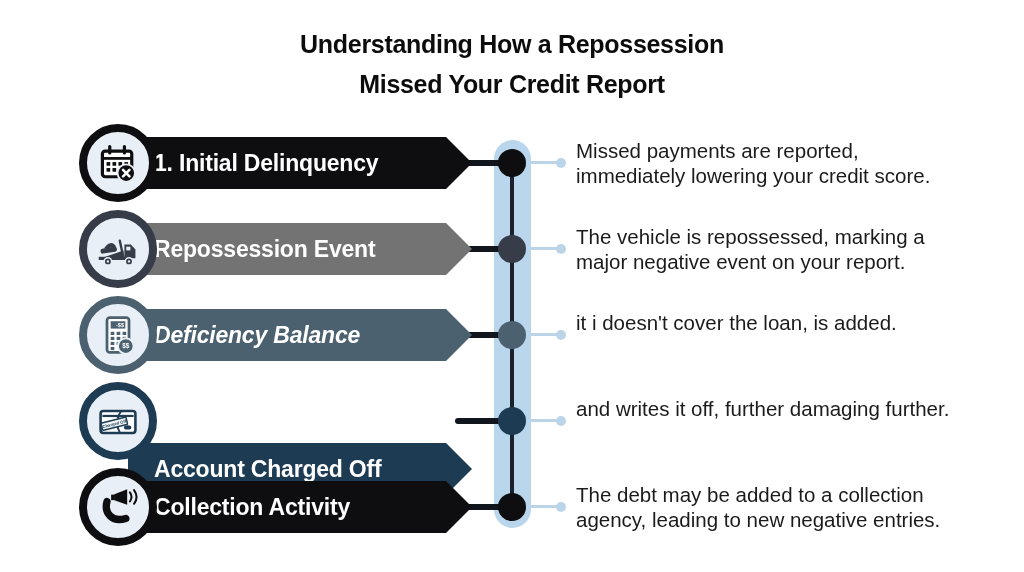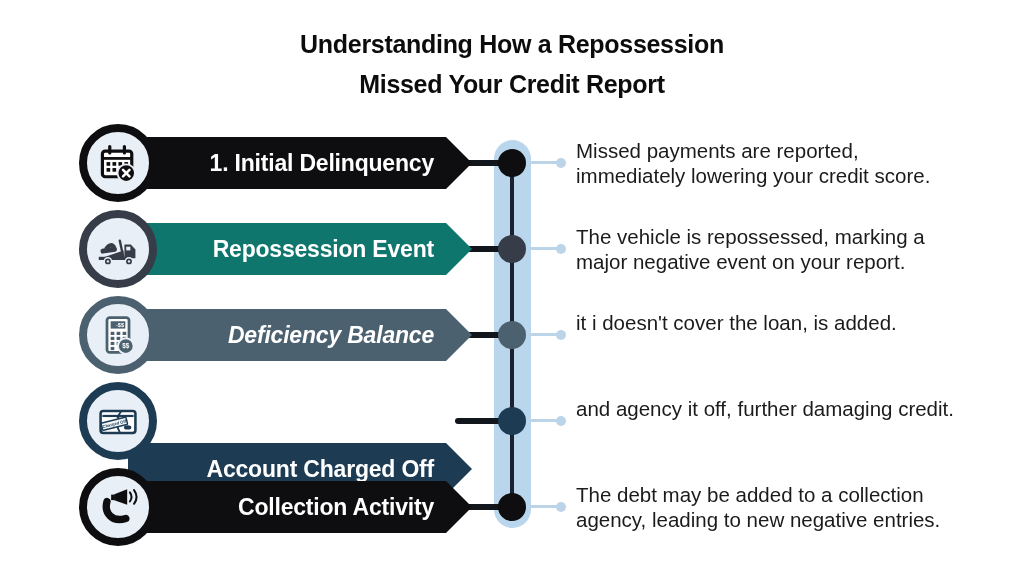--- a/index.html
+++ b/index.html
@@ -18,21 +18,21 @@
              border-radius:19px; z-index:0; }
   .vline   { position:absolute; left:510px; top:163px; width:4px; height:344px; z-index:1; }
 
   .row { position:absolute; left:0; width:100%; height:0; }
   .r0 { top:163px; } .r1 { top:249px; } .r2 { top:335px; } .r3 { top:421px; } .r4 { top:507px; }
 
   .link-line { position:absolute; left:455px; top:-3px; width:60px; height:6px;
                border-radius:3px; z-index:1; }
   .banner {
     position:absolute; left:128px; top:-26px; width:344px; height:52px; z-index:2;
-    display:flex; align-items:center; justify-content:flex-end;
+    display:flex; align-items:center; justify-content:flex-start;
     padding-left:26px; padding-right:38px;
     clip-path: polygon(0 0, calc(100% - 26px) 0, 100% 50%, calc(100% - 26px) 100%, 0 100%);
     border-radius:8px 0 0 8px;
   }
   .banner-label { color:#ffffff; font-weight:bold; font-size:23px;
                   letter-spacing:-0.2px; white-space:nowrap; }
   .icon-circle {
     position:absolute; left:79px; top:-39px; width:78px; height:78px;
     border:8px solid #000; border-radius:50%; background:#e9eff6; z-index:3;
     display:flex; align-items:center; justify-content:center;
@@ -86,21 +86,21 @@
     <div class="tick-line" style="background-color: rgb(188, 212, 232);"></div>
     <div class="tick-dot" style="background-color: rgb(188, 212, 232);"></div>
     <div class="desc">
       <div>Missed payments are reported,</div>
       <div>immediately lowering your credit score.</div>
     </div>
   </div>
 
   <div class="row r1">
     <div class="link-line" style="background-color: rgb(17, 22, 29);"></div>
-    <div class="banner" style="background-color: #0f766e;">
+    <div class="banner" style="background-color: #737373;">
       <span class="banner-label">Repossession Event</span>
     </div>
     <div class="icon-circle" style="border-color: rgb(54, 60, 72); color: rgb(54, 60, 72);">
       <svg width="44" height="44" viewBox="0 0 48 48">
         <path d="M3 35 L30 25.5 L30 35 Z" fill="currentColor"></path>
         <rect x="3" y="32.5" width="31" height="3.5" fill="currentColor"></rect>
         <g transform="rotate(-9 14 26)">
           <rect x="5" y="22.5" width="18" height="5.5" rx="2.2" fill="currentColor"></rect>
           <path d="M9 23 q3.5 -5 8 -5 q4 0 5.5 5 Z" fill="currentColor"></path>
         </g>
@@ -169,21 +169,21 @@
         <g transform="rotate(-14 20 27)">
           <rect x="6" y="23" width="28" height="8" rx="1" fill="#f2f6fa" stroke="currentColor" stroke-width="1.6"></rect>
           <text x="20" y="28.8" text-anchor="middle" font-size="4.6" font-weight="bold" fill="currentColor" font-family="Liberation Sans, sans-serif">Charged Off</text>
         </g>
       </svg>
     </div>
     <div class="dot" style="background-color: rgb(29, 60, 84);"></div>
     <div class="tick-line" style="background-color: rgb(188, 212, 232);"></div>
     <div class="tick-dot" style="background-color: rgb(188, 212, 232);"></div>
     <div class="desc">
-      <div>and agency it off, further damaging credit.</div>
+      <div>and writes it off, further damaging further.</div>
     </div>
   </div>
 
   <div class="row r4">
     <div class="link-line" style="background-color: rgb(17, 22, 29);"></div>
     <div class="banner" style="background-color: rgb(14, 14, 16);">
       <span class="banner-label">Collection Activity</span>
     </div>
     <div class="icon-circle" style="border-color: rgb(14, 14, 16); color: rgb(14, 14, 16);">
       <svg width="44" height="44" viewBox="0 0 48 48">

